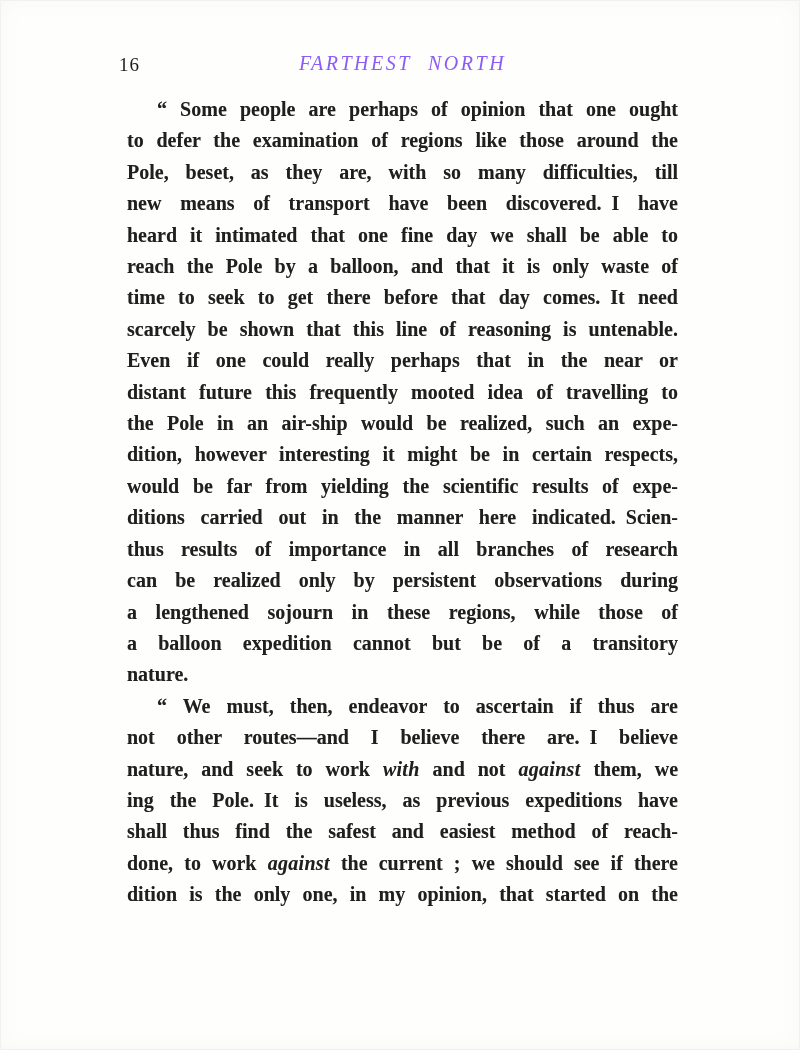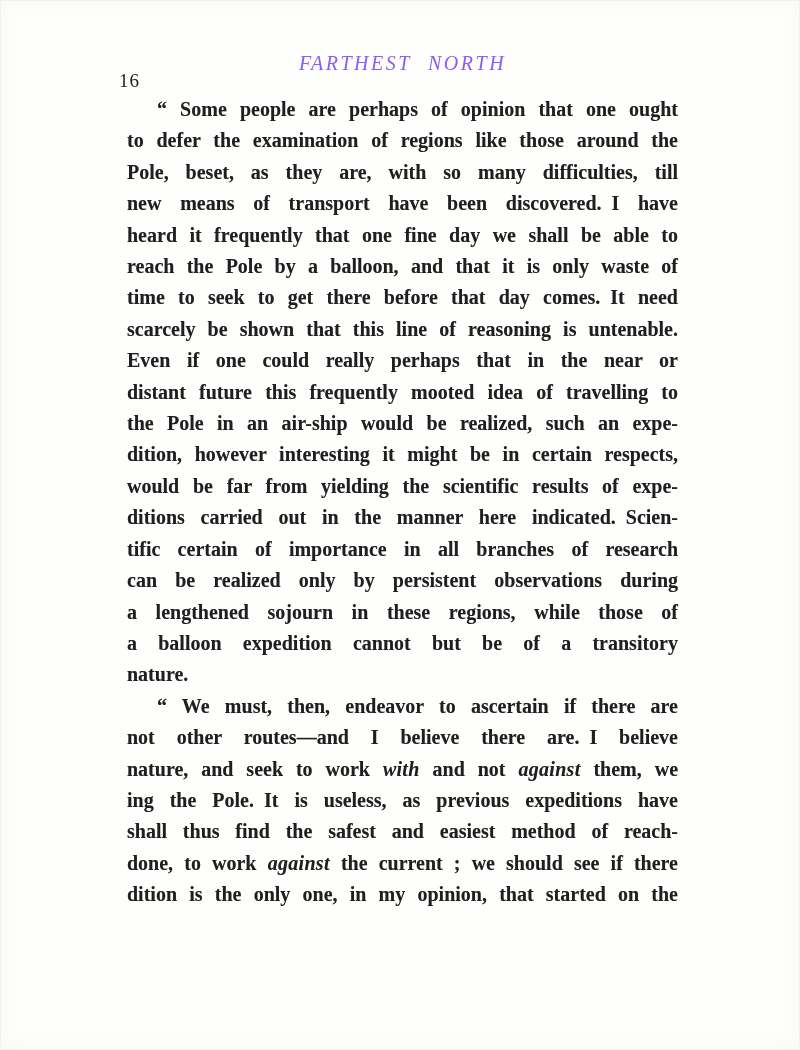--- a/index.html
+++ b/index.html
@@ -20,21 +20,21 @@
   .running-head {
     position: absolute;
     top: 52px;
     left: 127px;
     width: 551px;
     height: 28px;
   }
   .page-number {
     position: absolute;
     left: -8px;
-    top: 18px;
+    top: 2px;
     font-size: 19px;
     letter-spacing: 1px;
     color: #1c1c1c;
   }
   .running-title {
     position: absolute;
     left: 0;
     right: 0;
     top: 0;
     text-align: center;
@@ -76,36 +76,36 @@
 <div class="sheet">
   <div class="running-head">
     <span class="page-number">16</span>
     <span class="running-title">FARTHEST NORTH</span>
   </div>
   <div class="page-body">
       <div class="tl first">“ Some people are perhaps of opinion that one ought</div>
       <div class="tl">to defer the examination of regions like those around the</div>
       <div class="tl">Pole, beset, as they are, with so many difficulties, till</div>
       <div class="tl">new means of transport have been discovered. I have</div>
-      <div class="tl">heard it frequently that one fine day we shall be able to</div>
+      <div class="tl">heard it intimated that one fine day we shall be able to</div>
       <div class="tl">reach the Pole by a balloon, and that it is only waste of</div>
       <div class="tl">time to seek to get there before that day comes. It need</div>
       <div class="tl">scarcely be shown that this line of reasoning is untenable.</div>
       <div class="tl">Even if one could really perhaps that in the near or</div>
       <div class="tl">distant future this frequently mooted idea of travelling to</div>
       <div class="tl">the Pole in an air-ship would be realized, such an expe-</div>
       <div class="tl">dition, however interesting it might be in certain respects,</div>
       <div class="tl">would be far from yielding the scientific results of expe-</div>
       <div class="tl">ditions carried out in the manner here indicated. Scien-</div>
-      <div class="tl">tific certain of importance in all branches of research</div>
+      <div class="tl">thus results of importance in all branches of research</div>
       <div class="tl">can be realized only by persistent observations during</div>
       <div class="tl">a lengthened sojourn in these regions, while those of</div>
       <div class="tl">a balloon expedition cannot but be of a transitory</div>
       <div class="tl end-left">nature.</div>
-      <div class="tl first">“ We must, then, endeavor to ascertain if there are</div>
+      <div class="tl first">“ We must, then, endeavor to ascertain if thus are</div>
       <div class="tl">not other routes—and I believe there are. I believe</div>
       <div class="tl">nature, and seek to work <i>with</i> and not <i>against</i> them, we</div>
       <div class="tl">ing the Pole. It is useless, as previous expeditions have</div>
       <div class="tl">shall thus find the safest and easiest method of reach-</div>
       <div class="tl">done, to work <i>against</i> the current ; we should see if there</div>
       <div class="tl">dition is the only one, in my opinion, that started on the</div>
     </div>
 </div>
 
 </body></html>

